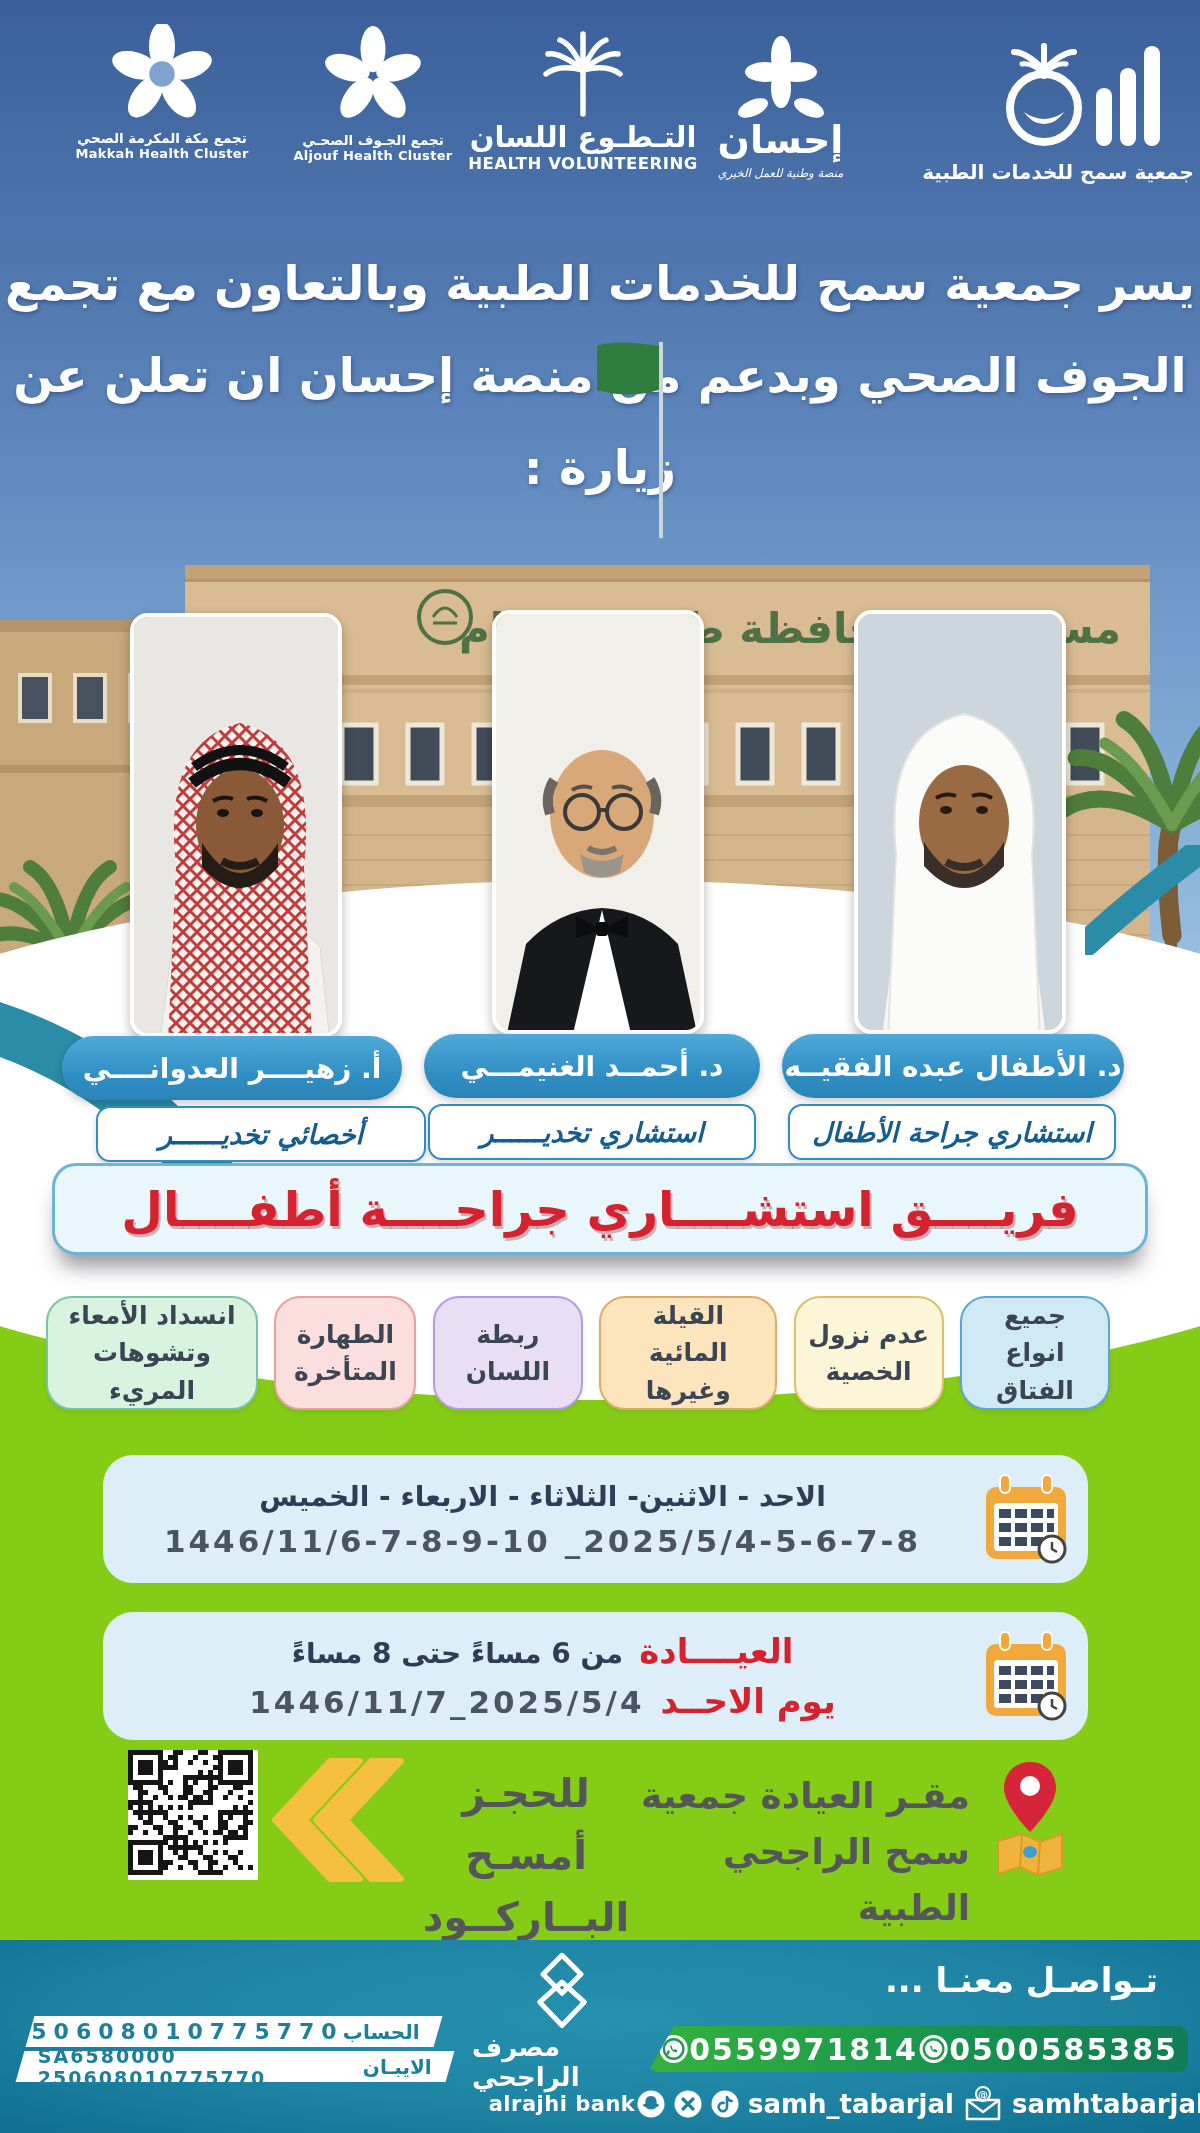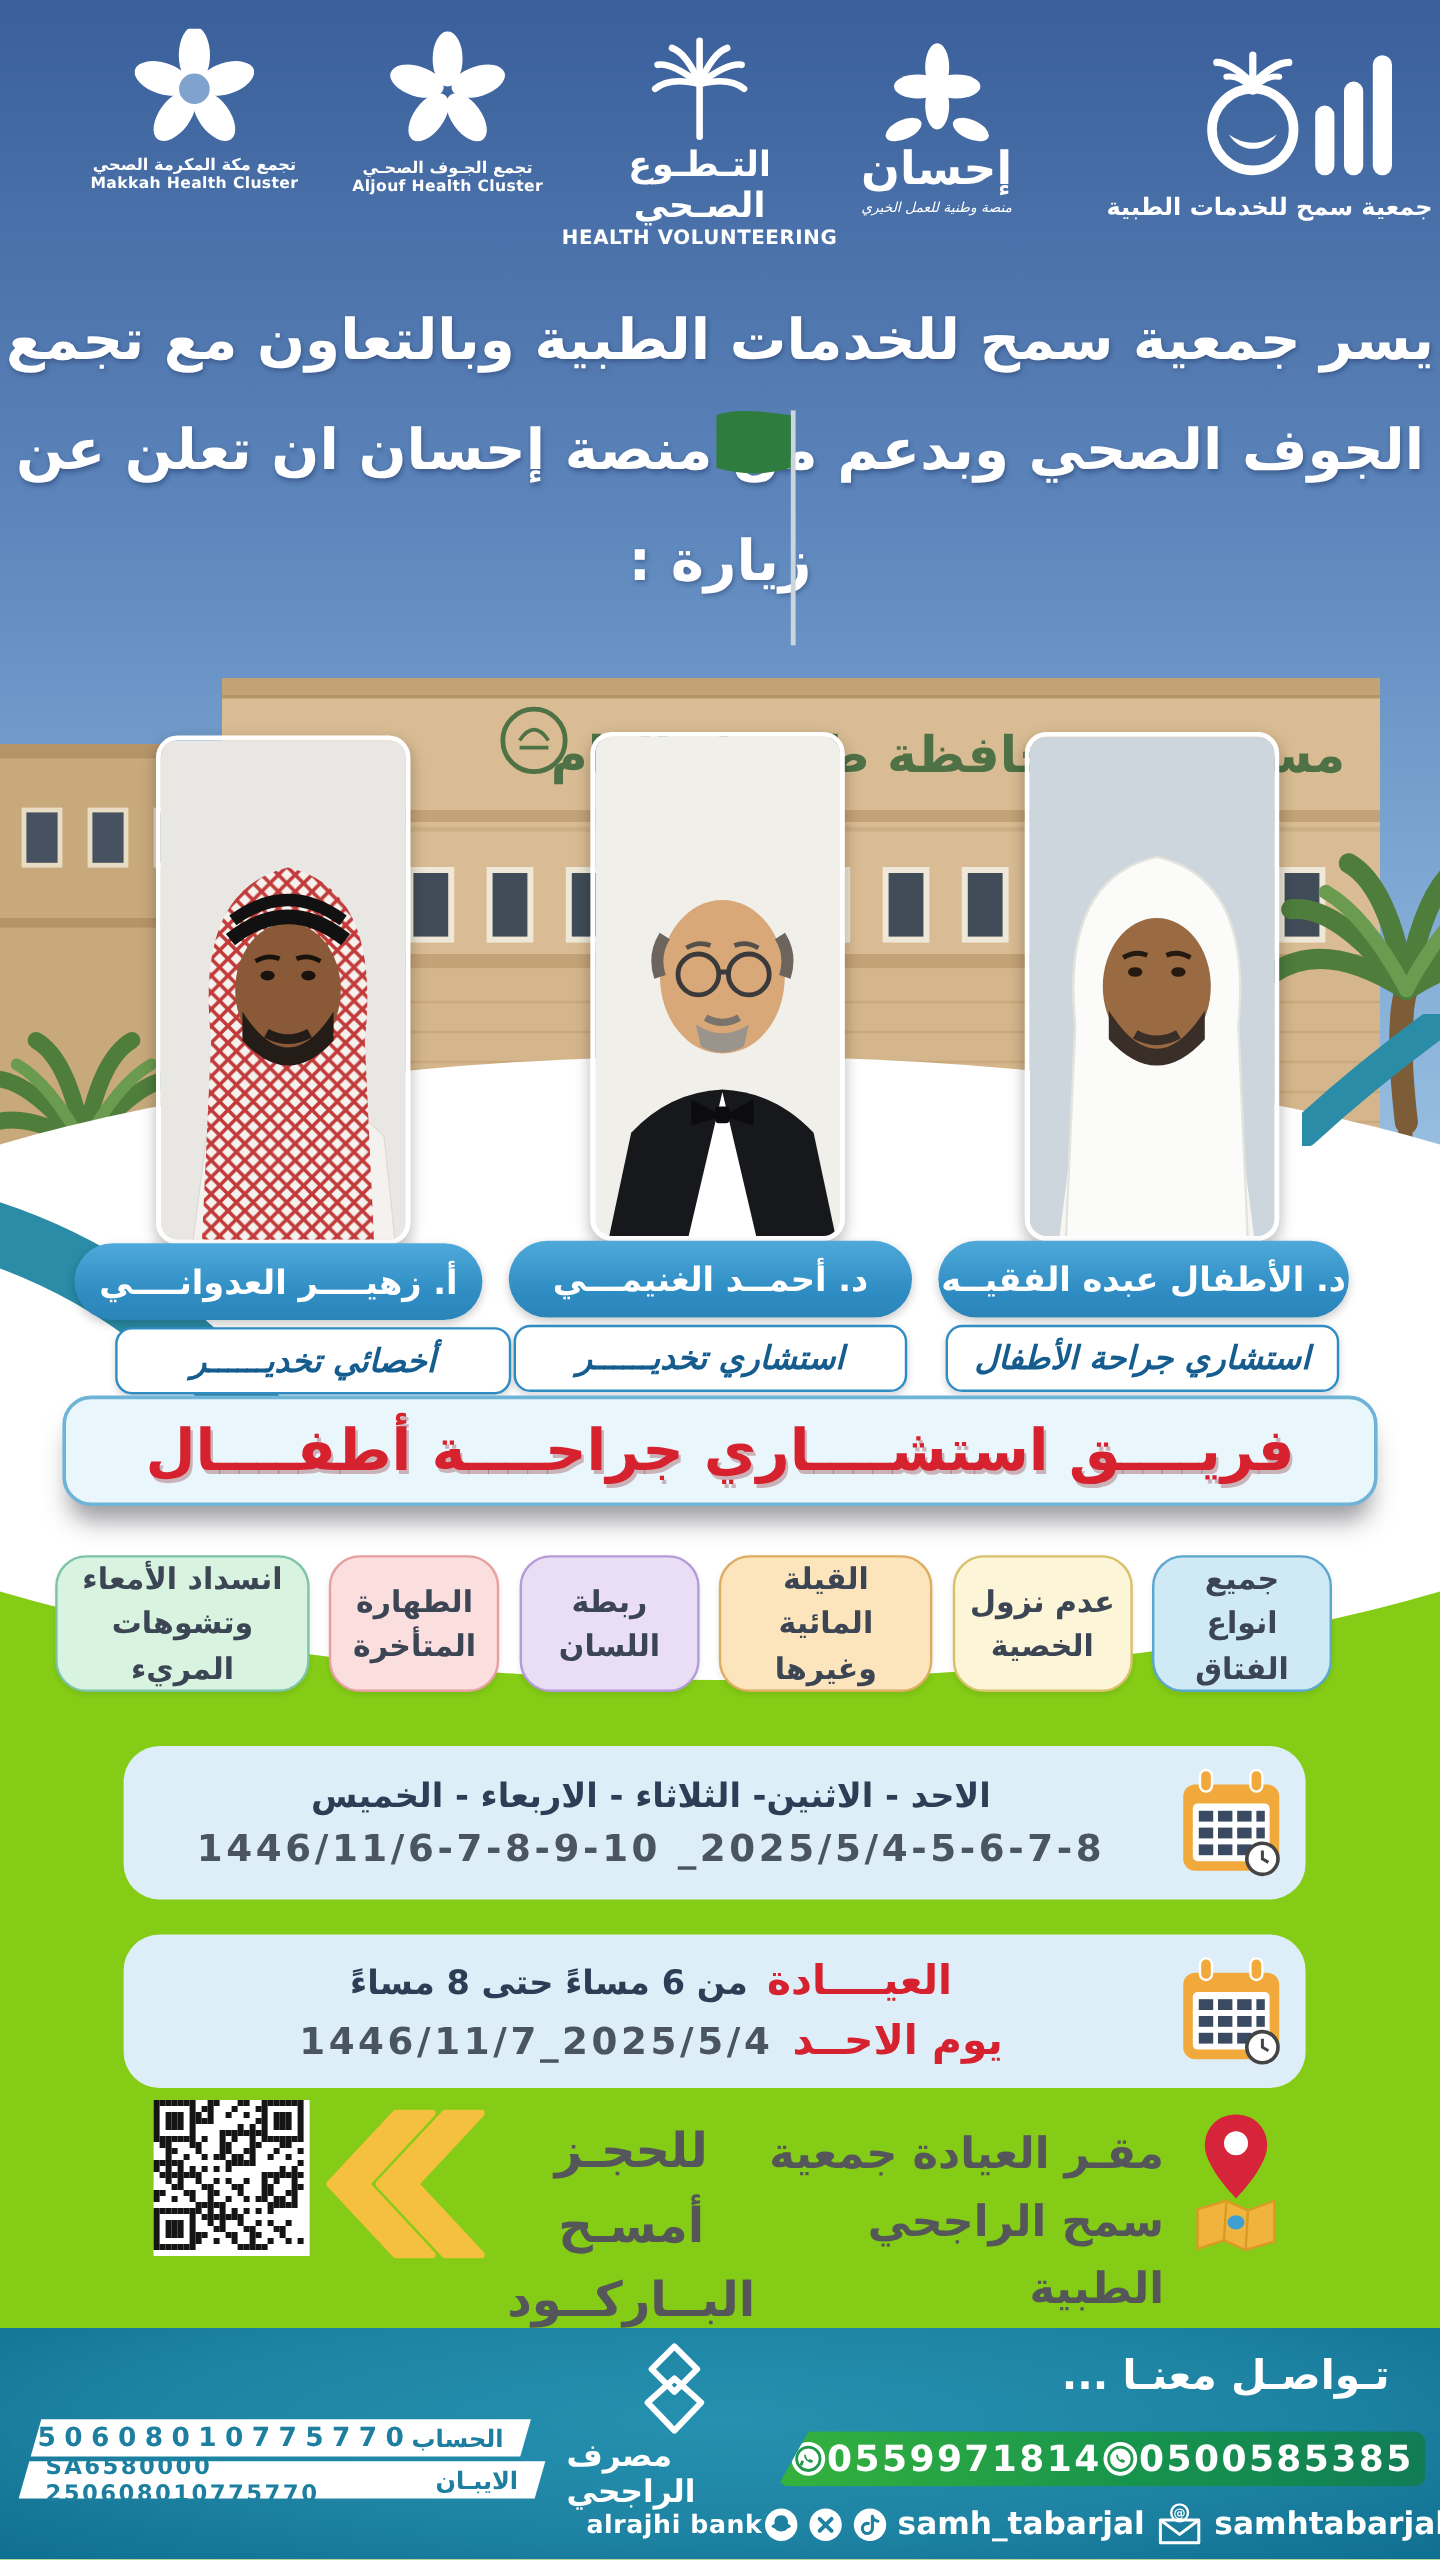--- a/index.html
+++ b/index.html
@@ -159,21 +159,21 @@
           <path d="M45 84 V40"></path>
           <path d="M45 40 Q20 34 8 44"></path>
           <path d="M45 40 Q22 22 10 24"></path>
           <path d="M45 40 Q34 14 22 10"></path>
           <path d="M45 40 Q45 10 45 4"></path>
           <path d="M45 40 Q56 14 68 10"></path>
           <path d="M45 40 Q68 22 80 24"></path>
           <path d="M45 40 Q70 34 82 44"></path>
         </g>
       </svg>
-      <span class="cap-vol-ar">التـطـوع الصـحي</span>
+      <span class="cap-vol-ar">التـطـوع اللسان</span>
       <span class="cap-vol-en">HEALTH VOLUNTEERING</span>
     </div>
 
     <div class="logo logo-ehsan">
       <svg width="92" height="86" viewBox="0 0 92 86">
         <g fill="#fff">
           <g transform="translate(46,38)">
             <ellipse rx="10" ry="20" cx="0" cy="-16"></ellipse>
             <ellipse rx="20" ry="10" cx="16" cy="0"></ellipse>
             <ellipse rx="10" ry="20" cx="0" cy="16"></ellipse>

